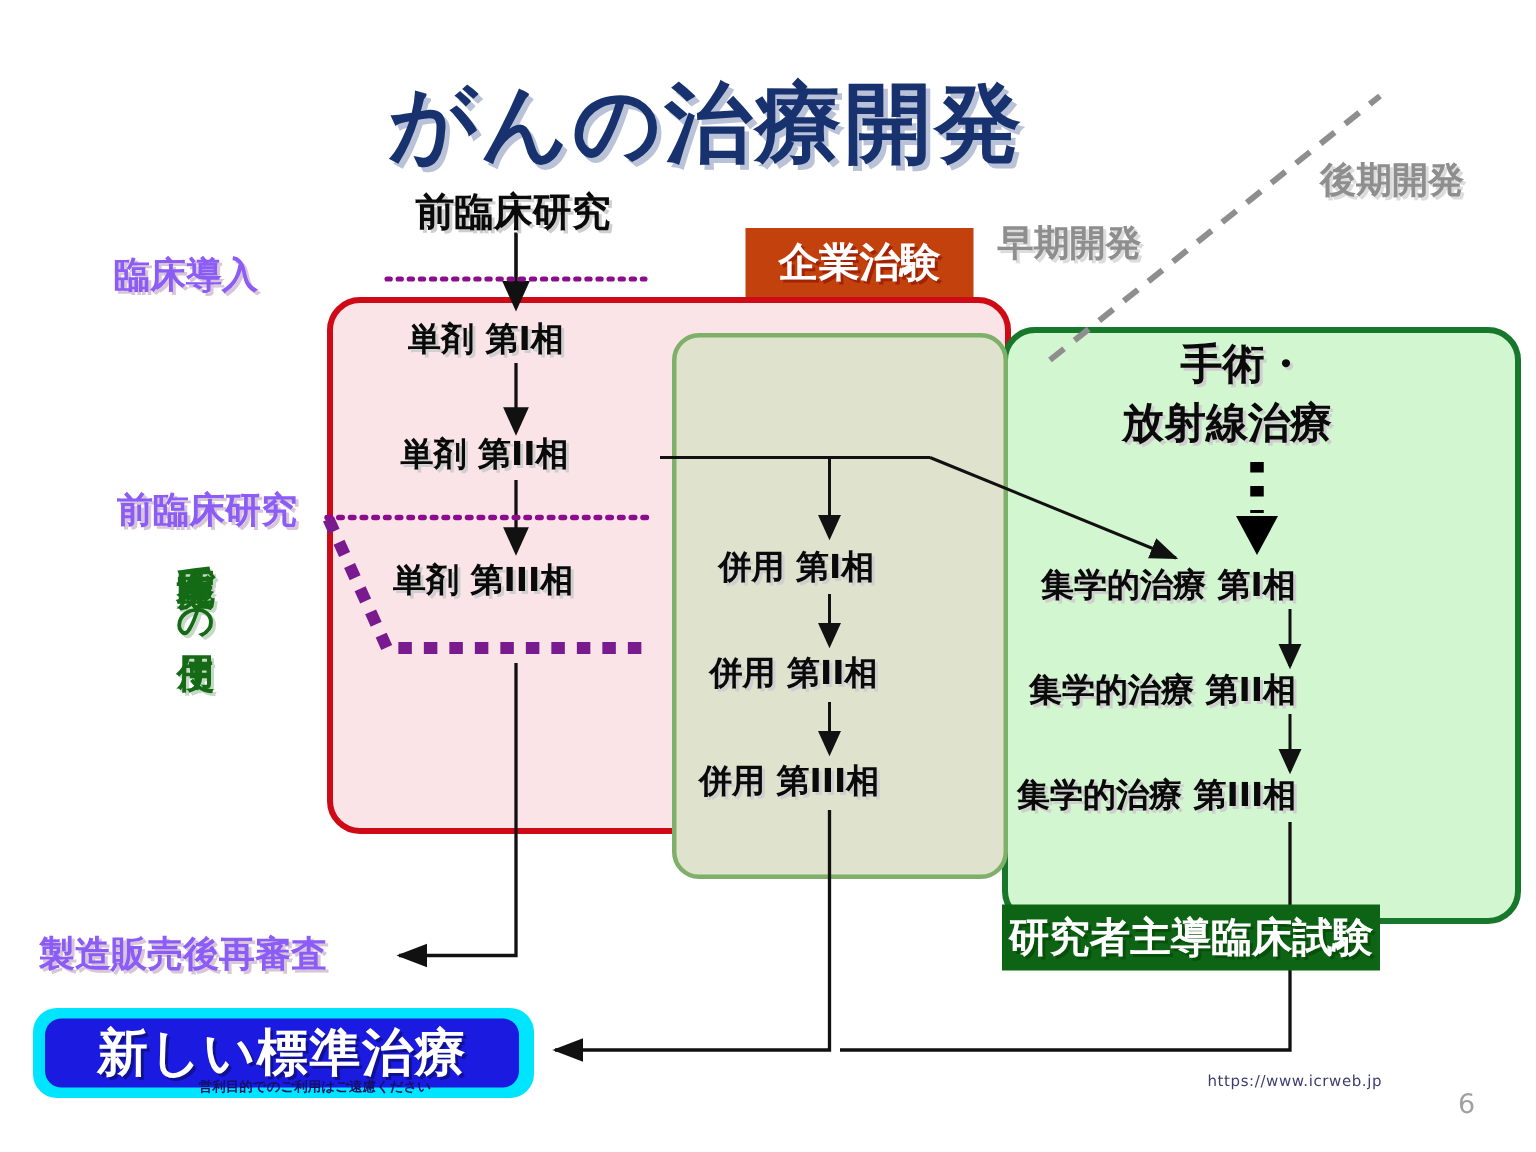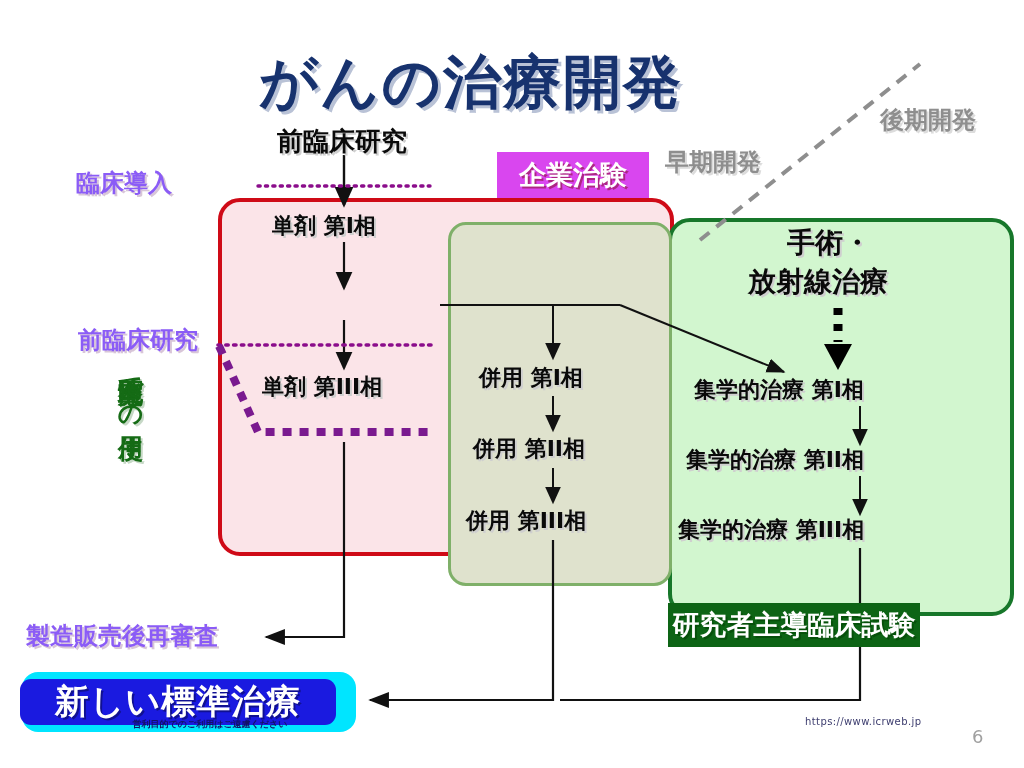--- a/index.html
+++ b/index.html
@@ -26,21 +26,21 @@
     left:668px;top:218px;width:338px;height:390px;
     background:#d2f6cf;border:4px solid #17772a;border-radius:22px;
   }
   .boxOverlap{
     left:448px;top:222px;width:218px;height:358px;
     background:#dfe2cd;border:3px solid #7fb069;border-radius:18px;
   }
 
   
   .bannerRed{
-    left:497px;top:152px;width:152px;height:46px;background:#d946ef;
+    left:497px;top:152px;width:152px;height:46px;background:#c2410c;
     display:flex;align-items:center;justify-content:center;
     color:#ffffff;font-size:27px;font-weight:bold;
     text-shadow:2px 2px 0 rgba(120,0,0,.45);
   }
   .bannerGreen{
     left:668px;top:603px;width:252px;height:44px;background:#0d6415;
     display:flex;align-items:center;justify-content:center;
     color:#ffffff;font-size:27px;font-weight:bold;
     text-shadow:2px 2px 0 rgba(0,60,0,.5);
   }
@@ -70,21 +70,21 @@
     font-size:26px;font-weight:bold;color:#0a0a0a;white-space:nowrap;
     text-shadow:2px 2px 0 #cfcfcf;
   }
 
   
   .blueOuter{
     left:22px;top:672px;width:334px;height:60px;
     background:#00e5ff;border-radius:16px;
   }
   .blueInner{
-    left:20px;top:679px;width:316px;height:46px;
+    left:30px;top:679px;width:316px;height:46px;
     background:#1a1ae0;border-radius:11px;
     display:flex;align-items:center;justify-content:center;
     color:#ffffff;font-size:34px;font-weight:bold;letter-spacing:1px;
     text-shadow:2px 2px 0 rgba(0,0,0,.35);
   }
   .watermark{
     left:70px;top:718px;width:280px;text-align:center;
     font-size:9px;font-weight:bold;color:#121268;white-space:nowrap;
   }
 
@@ -158,20 +158,21 @@
   <div class="abs vertLabel" style="left:117px;top:360px;height:245px;">実地医療での使用</div>
   <div class="abs sideLabel" style="left:26px;top:620px;">製造販売後再審査</div>
 
   <div class="abs grayLabel" style="left:665px;top:146px;">早期開発</div>
   <div class="abs grayLabel" style="left:880px;top:104px;">後期開発</div>
 
   <div class="abs bannerRed">企業治験</div>
   <div class="abs bannerGreen">研究者主導臨床試験</div>
 
   <div class="abs phase" style="left:272px;top:211px;">単剤 第I相</div>
+  <div class="abs phase" style="left:267px;top:288px;">単剤 第II相</div>
   <div class="abs phase" style="left:262px;top:372px;">単剤 第III相</div>
 
   <div class="abs phase" style="left:479px;top:363px;">併用 第I相</div>
   <div class="abs phase" style="left:473px;top:434px;">併用 第II相</div>
   <div class="abs phase" style="left:466px;top:506px;">併用 第III相</div>
 
   <div class="abs phaseBig phase" style="left:787px;top:224px;">手術・</div>
   <div class="abs phaseBig phase" style="left:748px;top:263px;">放射線治療</div>
 
   <div class="abs phase" style="left:694px;top:375px;">集学的治療 第I相</div>

